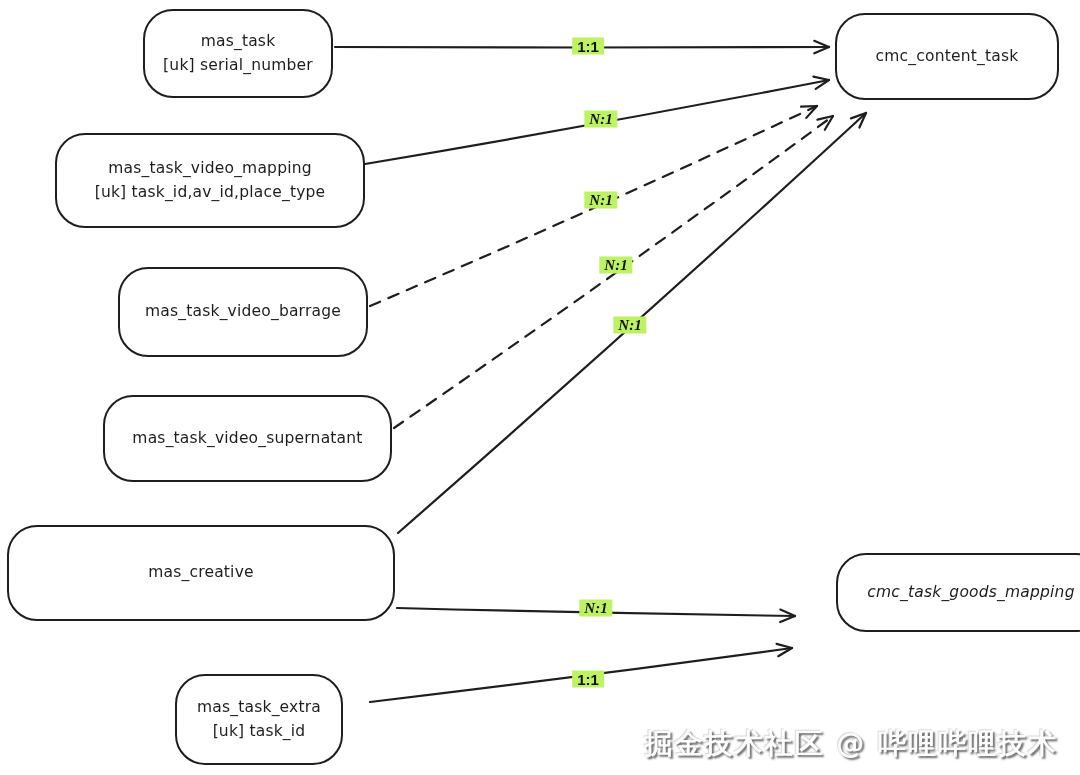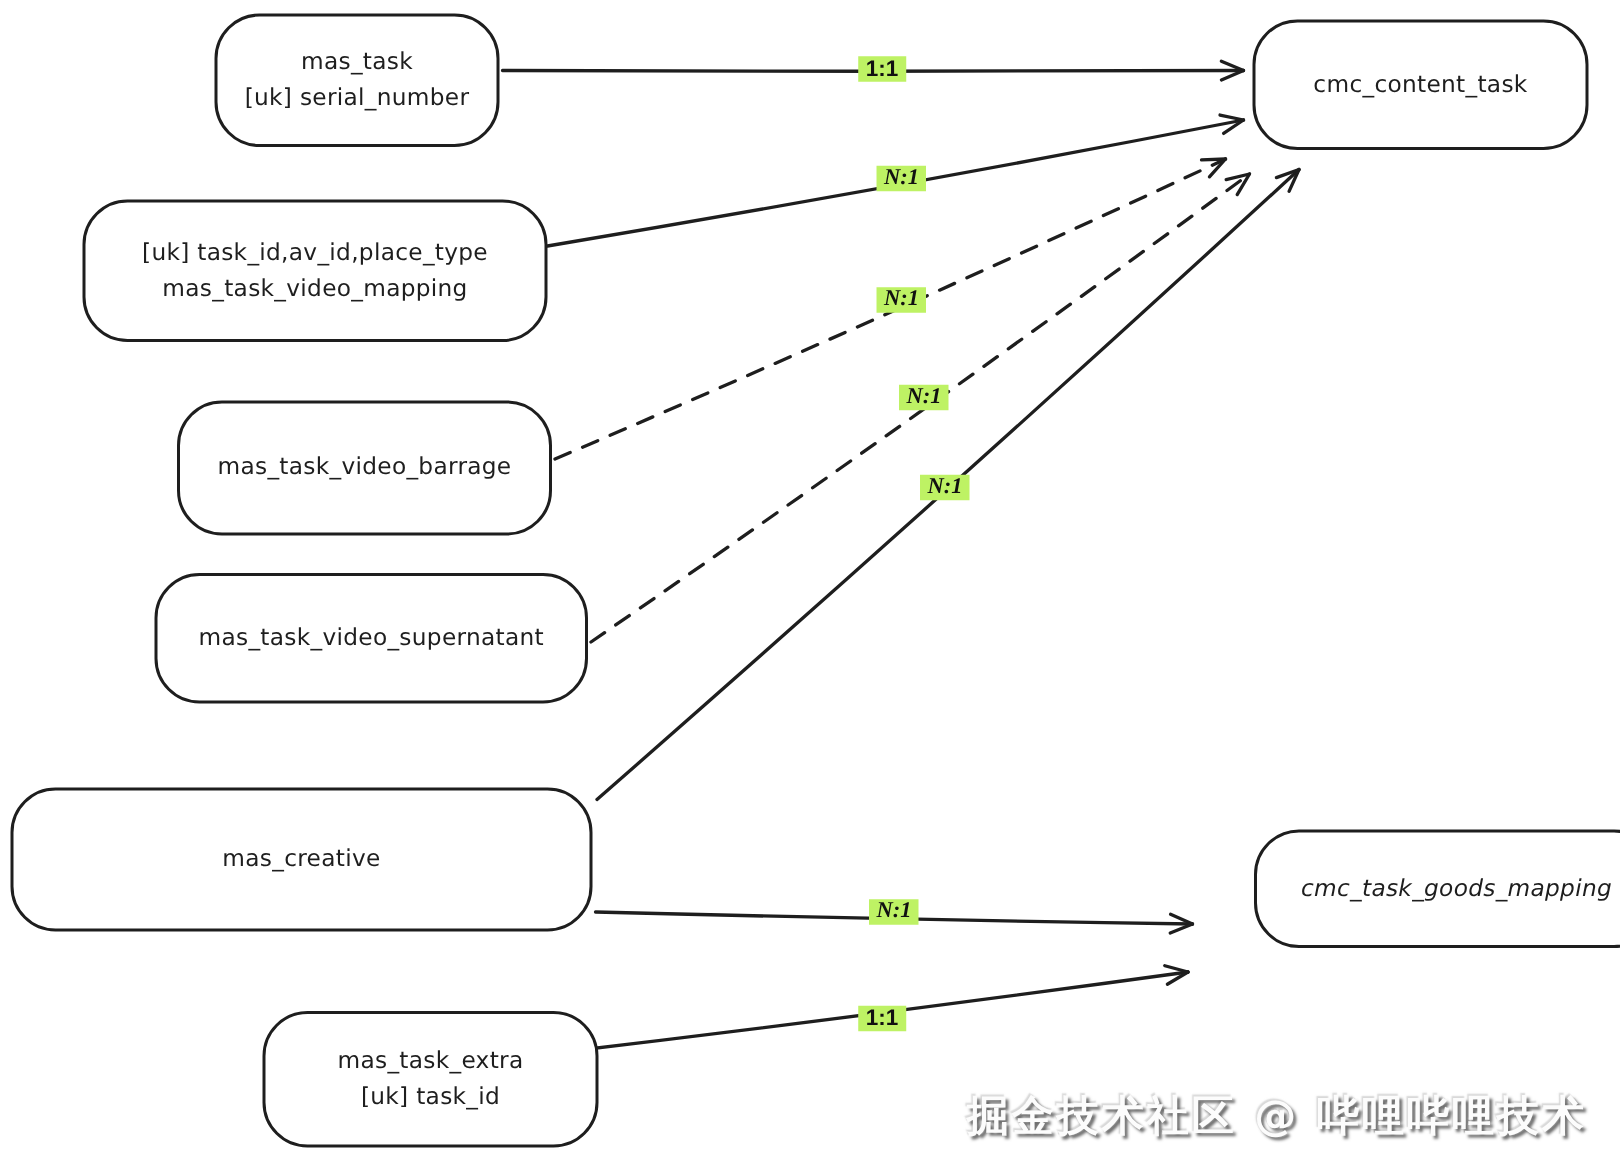--- a/index.html
+++ b/index.html
@@ -47,33 +47,33 @@
       <path d="M 370 702 Q 581.25385426715 676.983824087728 792 648" class="edge"></path>
       <path d="M 792 648 L 778.2493618316387 656.1804614761519" class="edge"></path>
       <path d="M 792 648 L 776.551534264011 643.8352783521616" class="edge"></path>
     </svg>
   <div id="nodes-layer">
       <div class="node" style="left: 143px; top: 9px; width: 190px; height: 89px;">
         <div>mas_task</div>
         <div>[uk] serial_number</div>
       </div>
       <div class="node" style="left: 55px; top: 133px; width: 310px; height: 95px;">
+        <div>mas_task_video_mapping</div>
         <div>[uk] task_id,av_id,place_type</div>
-        <div>mas_task_video_mapping</div>
       </div>
       <div class="node" style="left: 118px; top: 267px; width: 250px; height: 90px; text-align: right;">
         <div>mas_task_video_barrage</div>
       </div>
-      <div class="node" style="left: 103px; top: 382px; width: 289px; height: 87px;">
+      <div class="node" style="left: 103px; top: 395px; width: 289px; height: 87px;">
         <div>mas_task_video_supernatant</div>
       </div>
       <div class="node" style="left: 7px; top: 525px; width: 388px; height: 96px;">
         <div>mas_creative</div>
       </div>
-      <div class="node" style="left: 175px; top: 674px; width: 224px; height: 91px;">
+      <div class="node" style="left: 175px; top: 674px; width: 168px; height: 91px;">
         <div>mas_task_extra</div>
         <div>[uk] task_id</div>
       </div>
       <div class="node" style="left: 835px; top: 13px; width: 224px; height: 87px;">
         <div>cmc_content_task</div>
       </div>
       <div class="node" style="left: 836px; top: 553px; width: 270px; height: 79px; font-style: italic;">
         <div>cmc_task_goods_mapping</div>
       </div>
     </div>

